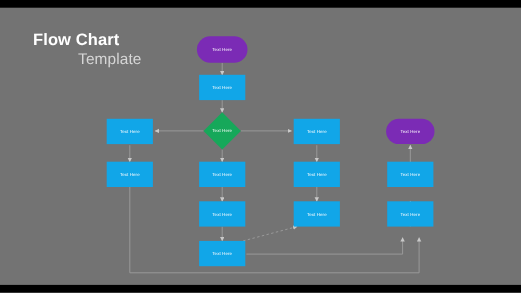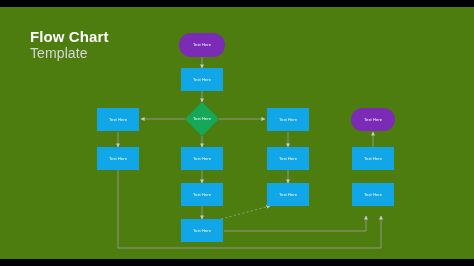--- a/index.html
+++ b/index.html
@@ -1,26 +1,26 @@
 <!DOCTYPE html>
 <html><head>
 <meta charset="utf-8">
 <style>
   html,body{margin:0;padding:0;background:#000;}
   body{width:474px;height:266px;overflow:hidden;
        font-family:"Liberation Sans",sans-serif;}
-  #slide{position:relative;width:474px;height:266px;background:#4d7c0f;overflow:hidden;}
+  #slide{position:relative;width:474px;height:266px;background:#737373;overflow:hidden;}
   .bar{position:absolute;left:0;width:474px;height:7px;background:#000;z-index:40;}
   .bar.top{top:0;} .bar.bot{bottom:0;}
 
   #title{position:absolute;left:30px;top:28px;z-index:20;}
   #title .t1{font-size:15px;font-weight:bold;color:#ffffff;letter-spacing:.1px;
              line-height:17px;white-space:nowrap;}
   #title .t2{font-size:14px;font-weight:normal;color:#d6d6d6;letter-spacing:.1px;
-             line-height:17px;white-space:nowrap;}
+             line-height:17px;white-space:nowrap;margin-left:41px;}
 
   svg#wires{position:absolute;left:0;top:0;width:474px;height:266px;z-index:5;}
 
   .node{position:absolute;z-index:10;display:flex;align-items:center;
         justify-content:center;box-sizing:border-box;}
   .node span{font-size:4px;color:#ffffff;letter-spacing:.1px;
              white-space:nowrap;line-height:1;}
   .rect{background:#11a6e8;}
   .pill{background:#7b2bb5;border-radius:999px;}
   .diamond{background:transparent;}

